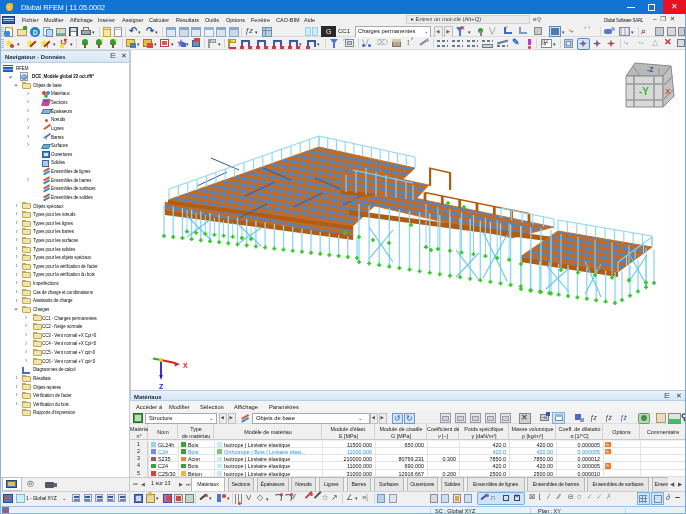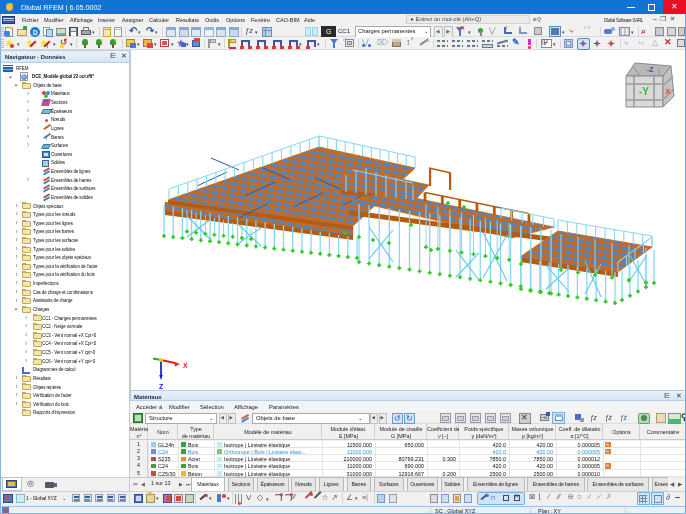--- a/index.html
+++ b/index.html
@@ -1,21 +1,21 @@
 <!DOCTYPE html>
 <html><head><meta charset="utf-8"><style>
 *{margin:0;padding:0;box-sizing:border-box;}
 html,body{width:686px;height:514px;overflow:hidden;font-family:"Liberation Sans",sans-serif;}
 .abs{position:absolute;}
 body{position:relative;background:#f0f0f0;}
 </style></head><body>
 
 <div class="abs" style="left:0;top:0;width:686px;height:14px;background:#1173d3;"></div>
 <div class="abs" style="left:6px;top:3px;width:7px;height:8px;background:radial-gradient(circle at 40% 60%,#ffd24d,#e8a01a);border-radius:50% 20% 50% 50%;"></div>
-<div class="abs" style="left:21px;top:3.5px;color:#fff;font-size:7.2px;line-height:8px;">Dlubal RFEM | 6.05.0002</div>
+<div class="abs" style="left:21px;top:3.5px;color:#fff;font-size:7.2px;line-height:8px;">Dlubal RFEM | 11.05.0002</div>
 <div class="abs" style="left:627px;top:6.5px;width:8px;height:1px;background:#fff;"></div>
 <div class="abs" style="left:648px;top:3.5px;width:7px;height:7px;border:1px solid #fff;"></div>
 <div class="abs" style="left:663px;top:0;width:23px;height:14px;background:#e81123;"></div>
 <div class="abs" style="left:671px;top:3px;color:#fff;font-size:8px;line-height:8px;">✕</div>
 
 <div class="abs" style="left:0;top:14px;width:686px;height:11px;background:#f0f0f0;"></div>
 <div class="abs" style="left:22px;top:16.5px;font-size:5.5px;color:#1a1a1a;line-height:7px;">Fichier</div>
 <div class="abs" style="left:44px;top:16.5px;font-size:5.5px;color:#1a1a1a;line-height:7px;">Modifier</div>
 <div class="abs" style="left:70px;top:16.5px;font-size:5.5px;color:#1a1a1a;line-height:7px;">Affichage</div>
 <div class="abs" style="left:98px;top:16.5px;font-size:5.5px;color:#1a1a1a;line-height:7px;">Insérer</div>

